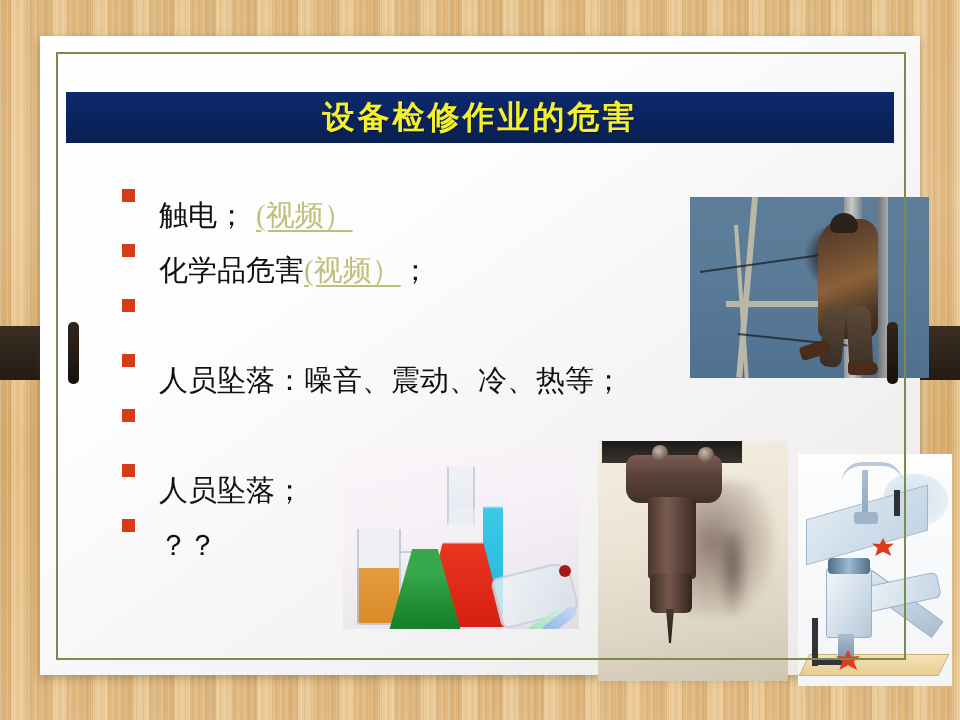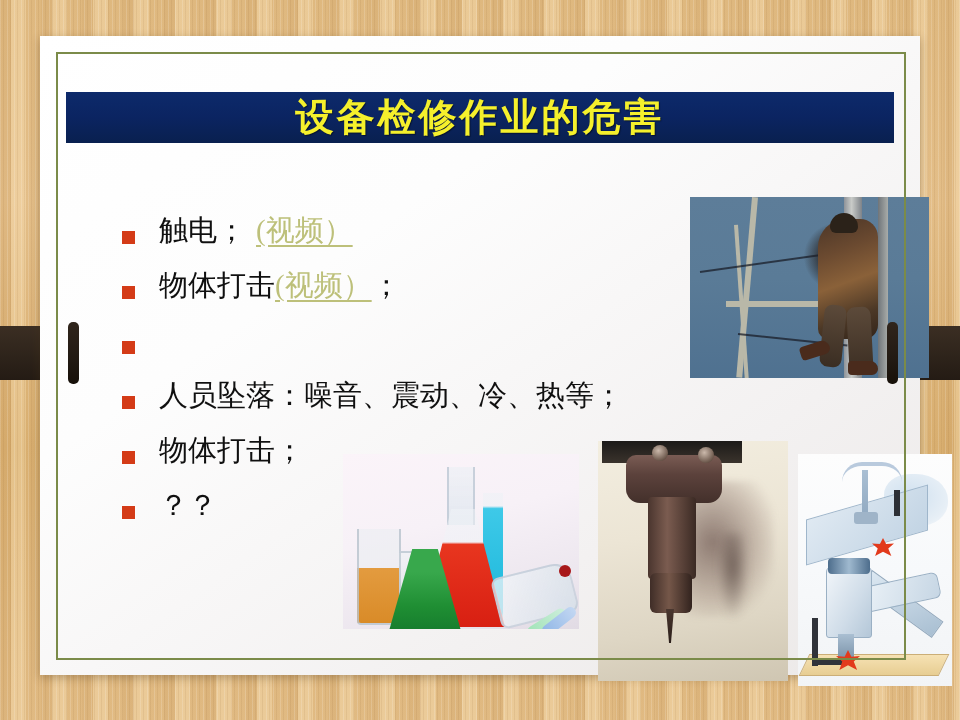--- a/index.html
+++ b/index.html
@@ -88,39 +88,39 @@
     width: 828px;
     height: 51px;
     background: linear-gradient(180deg, #0d2a6b 0%, #0b2461 50%, #09204f 100%);
     display: flex;
     align-items: center;
     justify-content: center;
     z-index: 9;
   }
   .title-text {
     color: #f5f02c;
-    font-size: 38px;
+    font-size: 32px;
     font-weight: bold;
     letter-spacing: 3px;
     font-family: Liberation Sans, sans-serif;
     text-shadow: 1px 1px 1px rgba(0,0,0,0.45);
     white-space: nowrap;
   }
 
   
   .bullet-list {
     position: absolute;
     left: 82px;
     top: 160px;
     width: 640px;
     z-index: 10;
   }
   .bullet-row {
     display: flex;
-    align-items: flex-end;
+    align-items: flex-start;
     height: 55px;
   }
   .bullet-marker {
     width: 13px;
     height: 13px;
     background: #d43b17;
     flex: 0 0 13px;
     margin-right: 24px;
     position: relative;
     top: -7px;
@@ -425,39 +425,42 @@
   <div class="bullet-list">
 
     <div class="bullet-row">
       <span class="bullet-marker"></span>
       <span class="bullet-text">触电；</span>
       <a class="video-link spaced" href="#">(视频）</a>
     </div>
 
     <div class="bullet-row">
       <span class="bullet-marker"></span>
-      <span class="bullet-text">物体打击</span>
+      <span class="bullet-text">化学品危害</span>
       <a class="video-link" href="#">(视频）</a>
       <span class="bullet-text">；</span>
     </div>
 
     <div class="bullet-row">
       <span class="bullet-marker"></span>
     </div>
 
     <div class="bullet-row">
       <span class="bullet-marker"></span>
       <span class="bullet-text">人员坠落：噪音、震动、冷、热等；</span>
     </div>
 
     <div class="bullet-row">
       <span class="bullet-marker"></span>
-      <span class="bullet-text">物体打击；</span>
-    </div>
-
+    </div>
+
+    <div class="bullet-row">
+      <span class="bullet-marker"></span>
+      <span class="bullet-text">人员坠落；</span>
+    </div>
 
     <div class="bullet-row">
       <span class="bullet-marker"></span>
       <span class="bullet-text">？？</span>
     </div>
 
   </div>
 
   <div class="photo photo-tower">
     <div class="tower-leg leg-1"></div>

